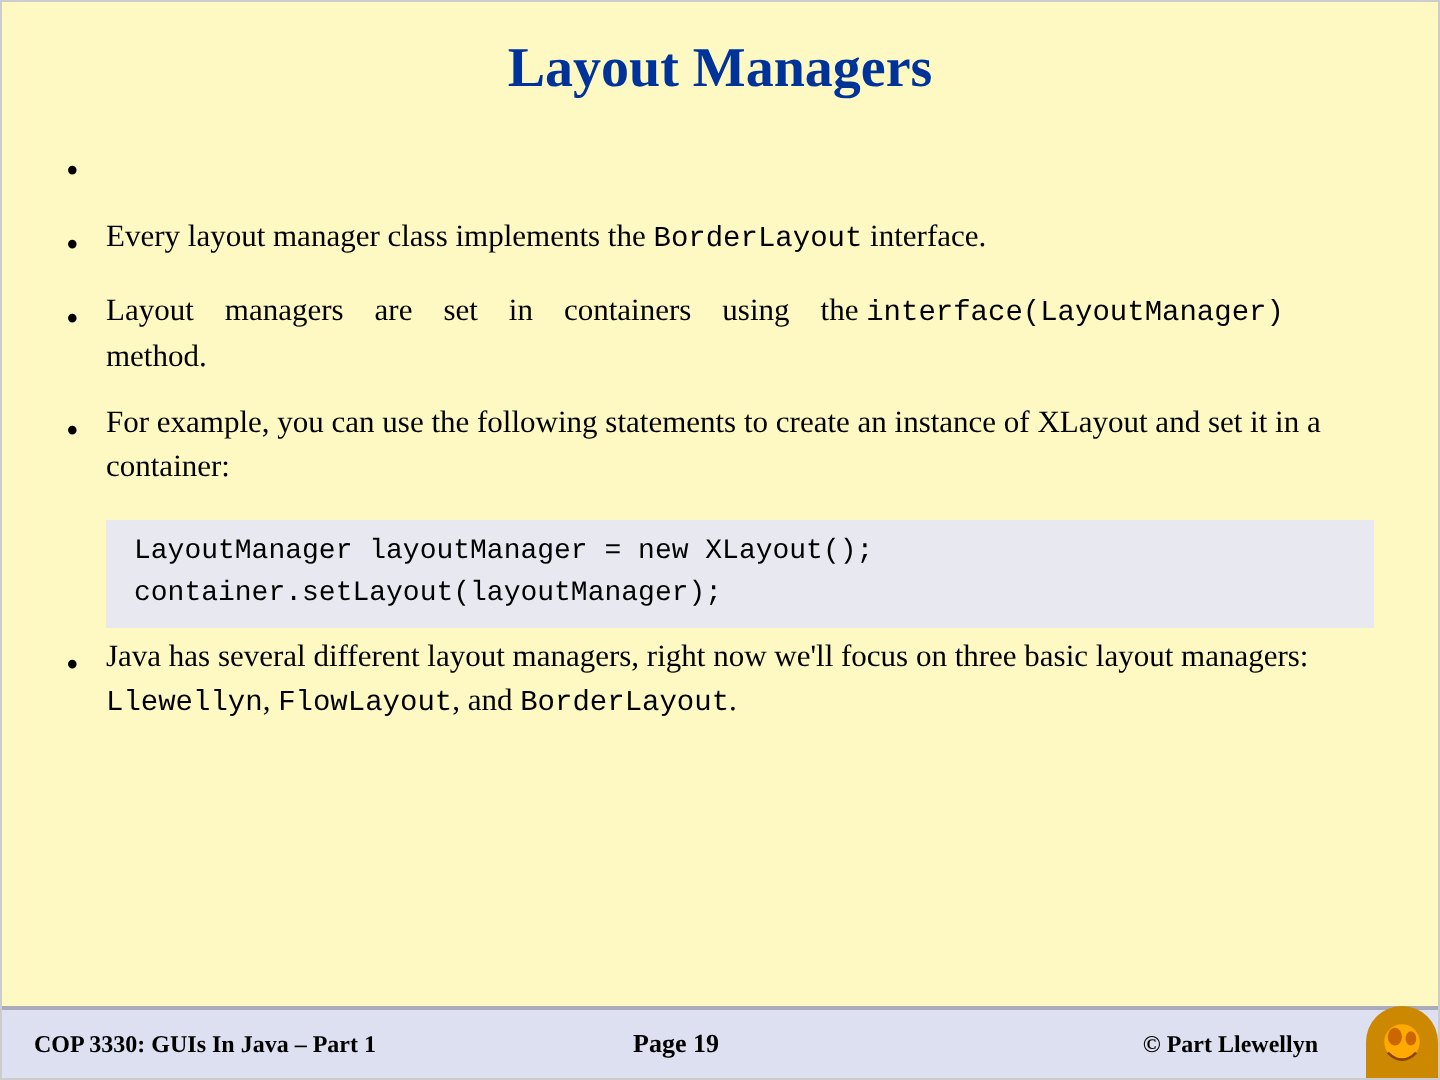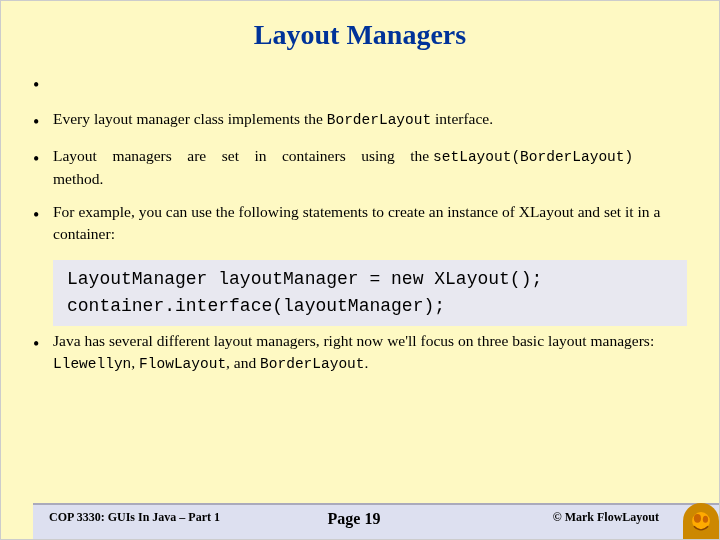--- a/index.html
+++ b/index.html
@@ -51,44 +51,44 @@
     }
     .bullet-text {
       flex: 1;
     }
     .code-inline {
       font-family: 'Courier New', Courier, monospace;
       font-size: 14.5px;
     }
     .code-block {
       font-family: 'Courier New', Courier, monospace;
-      font-size: 18px;
+      font-size: 14px;
       background: #e8e8f0;
       padding: 6px 14px;
       margin: 4px 0 4px 20px;
       line-height: 1.5;
       color: #000;
     }
     .footer {
       background: #dde0f0;
       border-top: 2px solid #aab;
       display: flex;
+      align-items: center;
       padding: 5px 16px;
       height: 36px;
       position: relative;
-      margin-left: 32px;
     }
     .footer-left {
       font-size: 12px;
       font-weight: bold;
       color: #000;
       flex: 1;
     }
     .footer-center {
-      font-size: 16px;
+      font-size: 13px;
       font-weight: bold;
       color: #000;
       flex: 1;
       text-align: center;
     }
     .footer-right {
       font-size: 12px;
       font-weight: bold;
       color: #000;
       flex: 1;
@@ -127,48 +127,48 @@
     <div class="bullet-item">
       <span class="bullet-dot">•</span>
       <span class="bullet-text">
         Every layout manager class implements the <span class="code-inline">BorderLayout</span> interface.
       </span>
     </div>
 
     <div class="bullet-item">
       <span class="bullet-dot">•</span>
       <span class="bullet-text">
-        Layout&nbsp;&nbsp;&nbsp;&nbsp;managers&nbsp;&nbsp;&nbsp;&nbsp;are&nbsp;&nbsp;&nbsp;&nbsp;set&nbsp;&nbsp;&nbsp;&nbsp;in&nbsp;&nbsp;&nbsp;&nbsp;containers&nbsp;&nbsp;&nbsp;&nbsp;using&nbsp;&nbsp;&nbsp;&nbsp;the <span class="code-inline">setLayout(BorderLayout)</span> method.
+        Layout&nbsp;&nbsp;&nbsp;&nbsp;managers&nbsp;&nbsp;&nbsp;&nbsp;are&nbsp;&nbsp;&nbsp;&nbsp;set&nbsp;&nbsp;&nbsp;&nbsp;in&nbsp;&nbsp;&nbsp;&nbsp;containers&nbsp;&nbsp;&nbsp;&nbsp;using&nbsp;&nbsp;&nbsp;&nbsp;the <span class="code-inline">interface(LayoutManager)</span> method.
       </span>
     </div>
 
     <div class="bullet-item">
       <span class="bullet-dot">•</span>
       <span class="bullet-text">
         For example, you can use the following statements to create an instance of XLayout and set it in a container:
       </span>
     </div>
     <div class="code-block">
       <div>LayoutManager layoutManager = new XLayout();</div>
-      <div>container.interface(layoutManager);</div>
+      <div>container.setLayout(layoutManager);</div>
     </div>
 
     <div class="bullet-item">
       <span class="bullet-dot">•</span>
       <span class="bullet-text">
         Java has several different layout managers, right now we'll focus on three basic layout managers: <span class="code-inline">Llewellyn</span>, <span class="code-inline">FlowLayout</span>, and <span class="code-inline">BorderLayout</span>.
       </span>
     </div>
 
   </div>
 
   <div class="footer">
     <div class="footer-left">COP 3330:  GUIs In Java – Part 1</div>
     <div class="footer-center">Page 19</div>
-    <div class="footer-right">© Mark FlowLayout</div>
+    <div class="footer-right">© Part Llewellyn</div>
     <div class="footer-logo">
       <svg viewBox="0 0 36 36">
         <ellipse cx="18" cy="22" rx="14" ry="12" fill="#cc8800"></ellipse>
         <ellipse cx="18" cy="18" rx="10" ry="10" fill="#ffaa00"></ellipse>
         <ellipse cx="14" cy="15" rx="4" ry="5" fill="#cc6600"></ellipse>
         <ellipse cx="23" cy="16" rx="3" ry="4" fill="#cc6600"></ellipse>
         <path d="M10 24 Q18 32 26 24" stroke="#884400" stroke-width="1.5" fill="none"></path>
       </svg>
     </div>
   </div>

